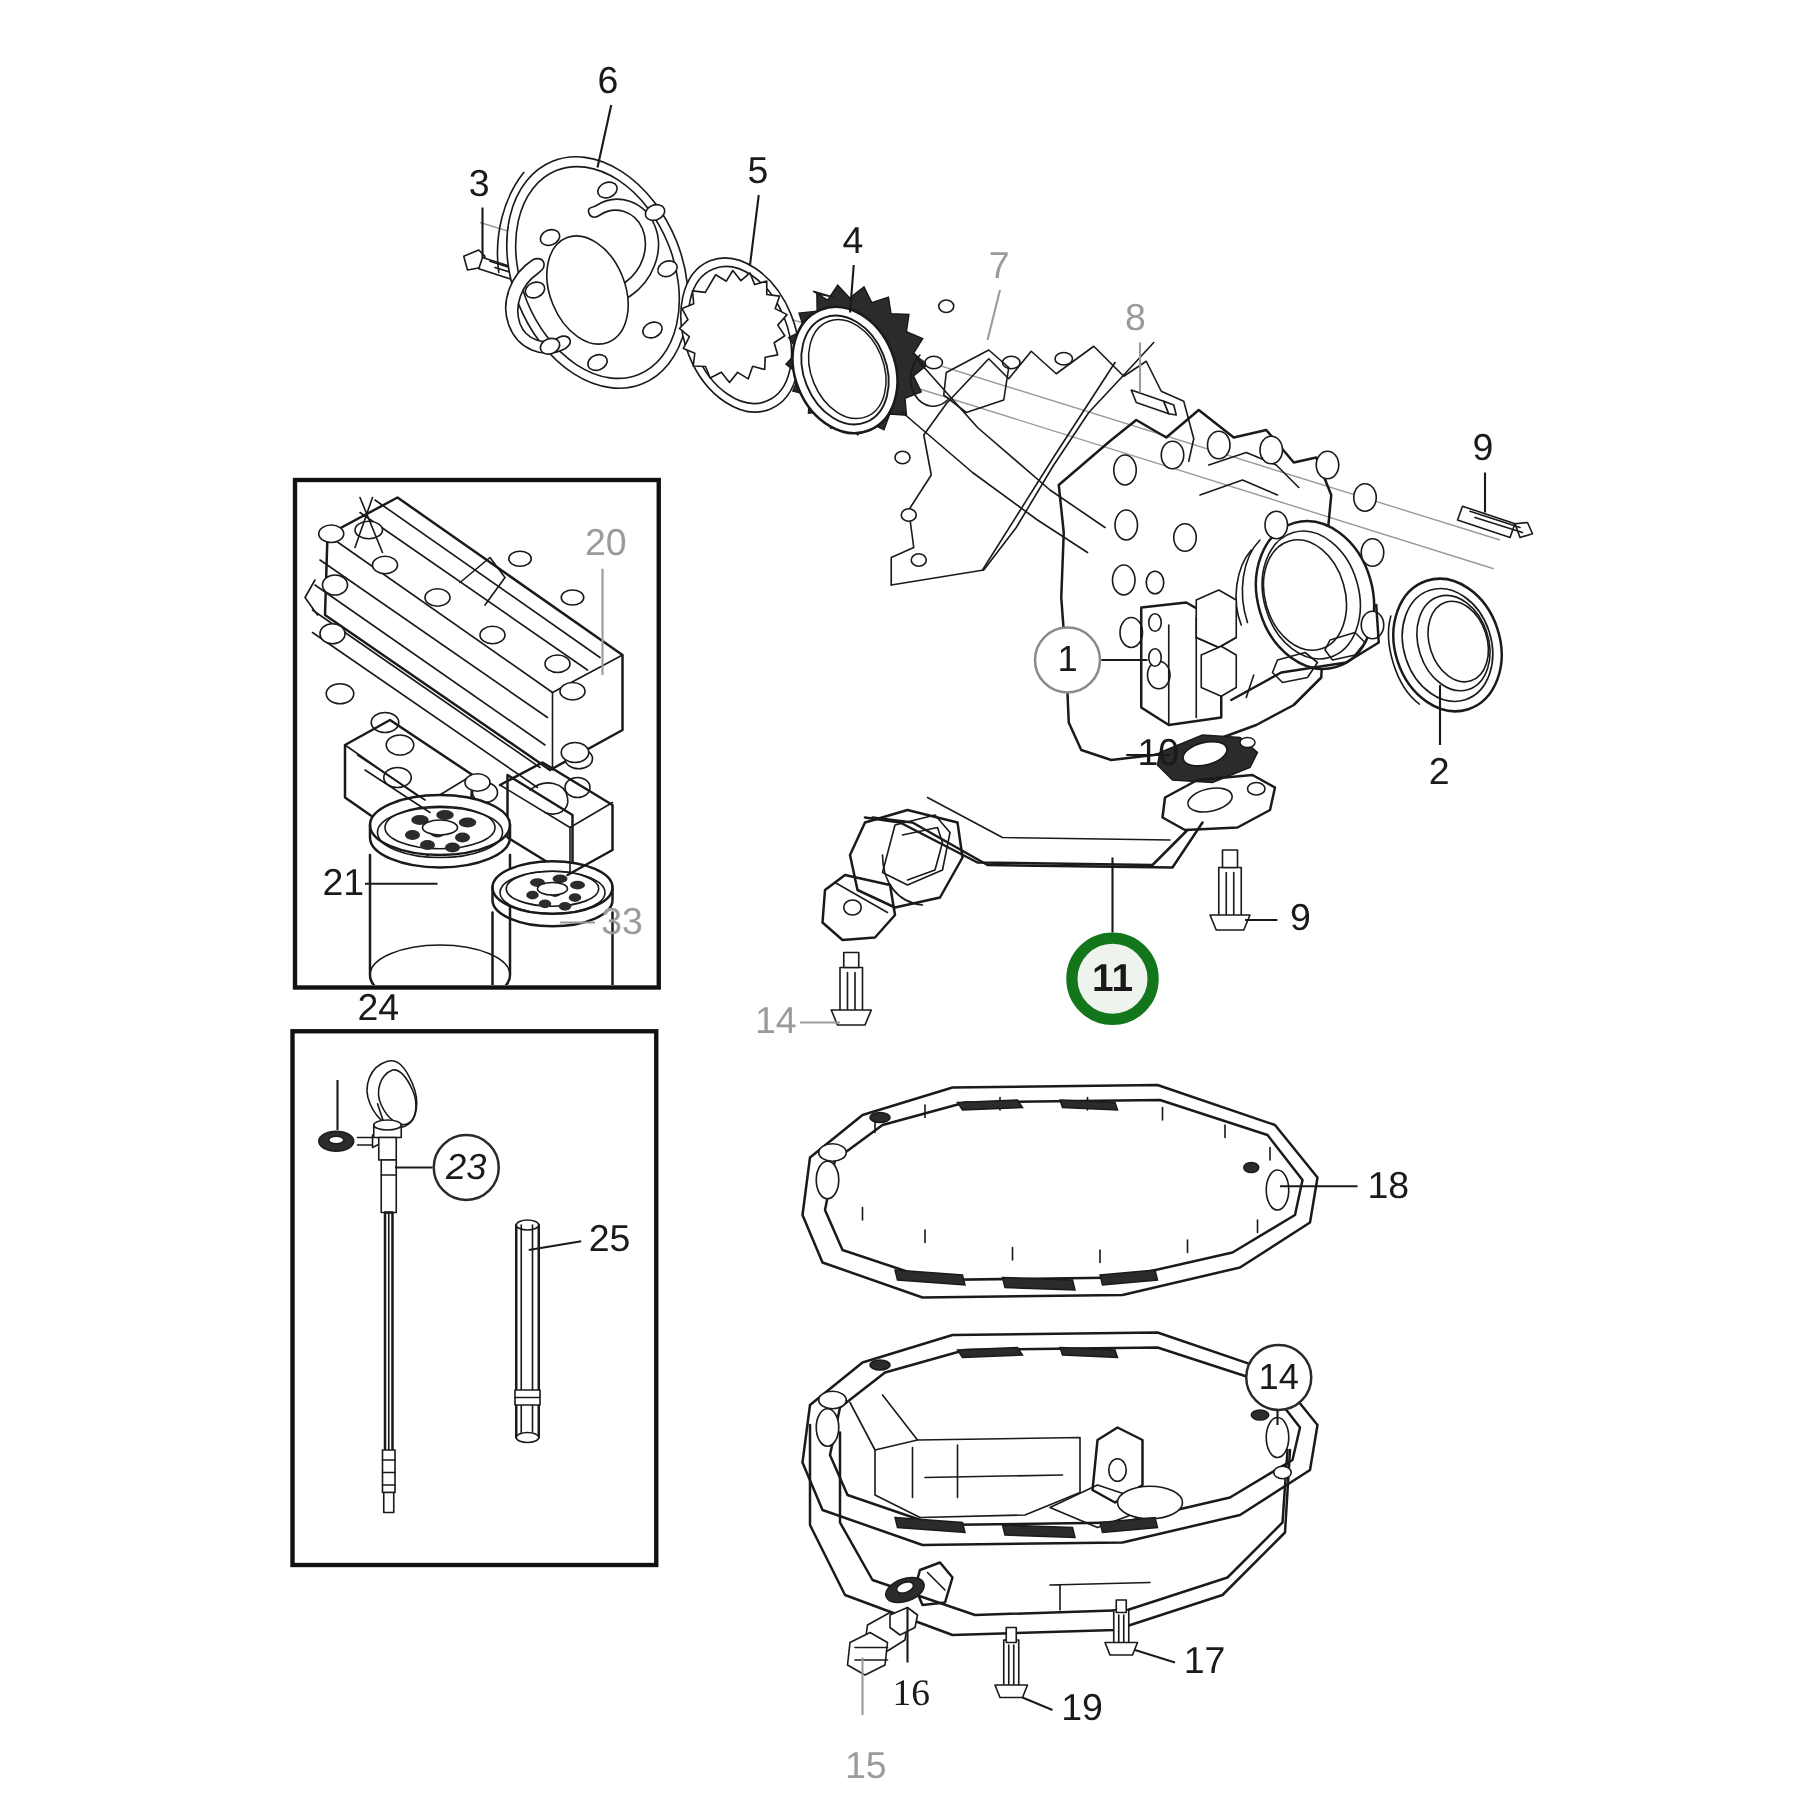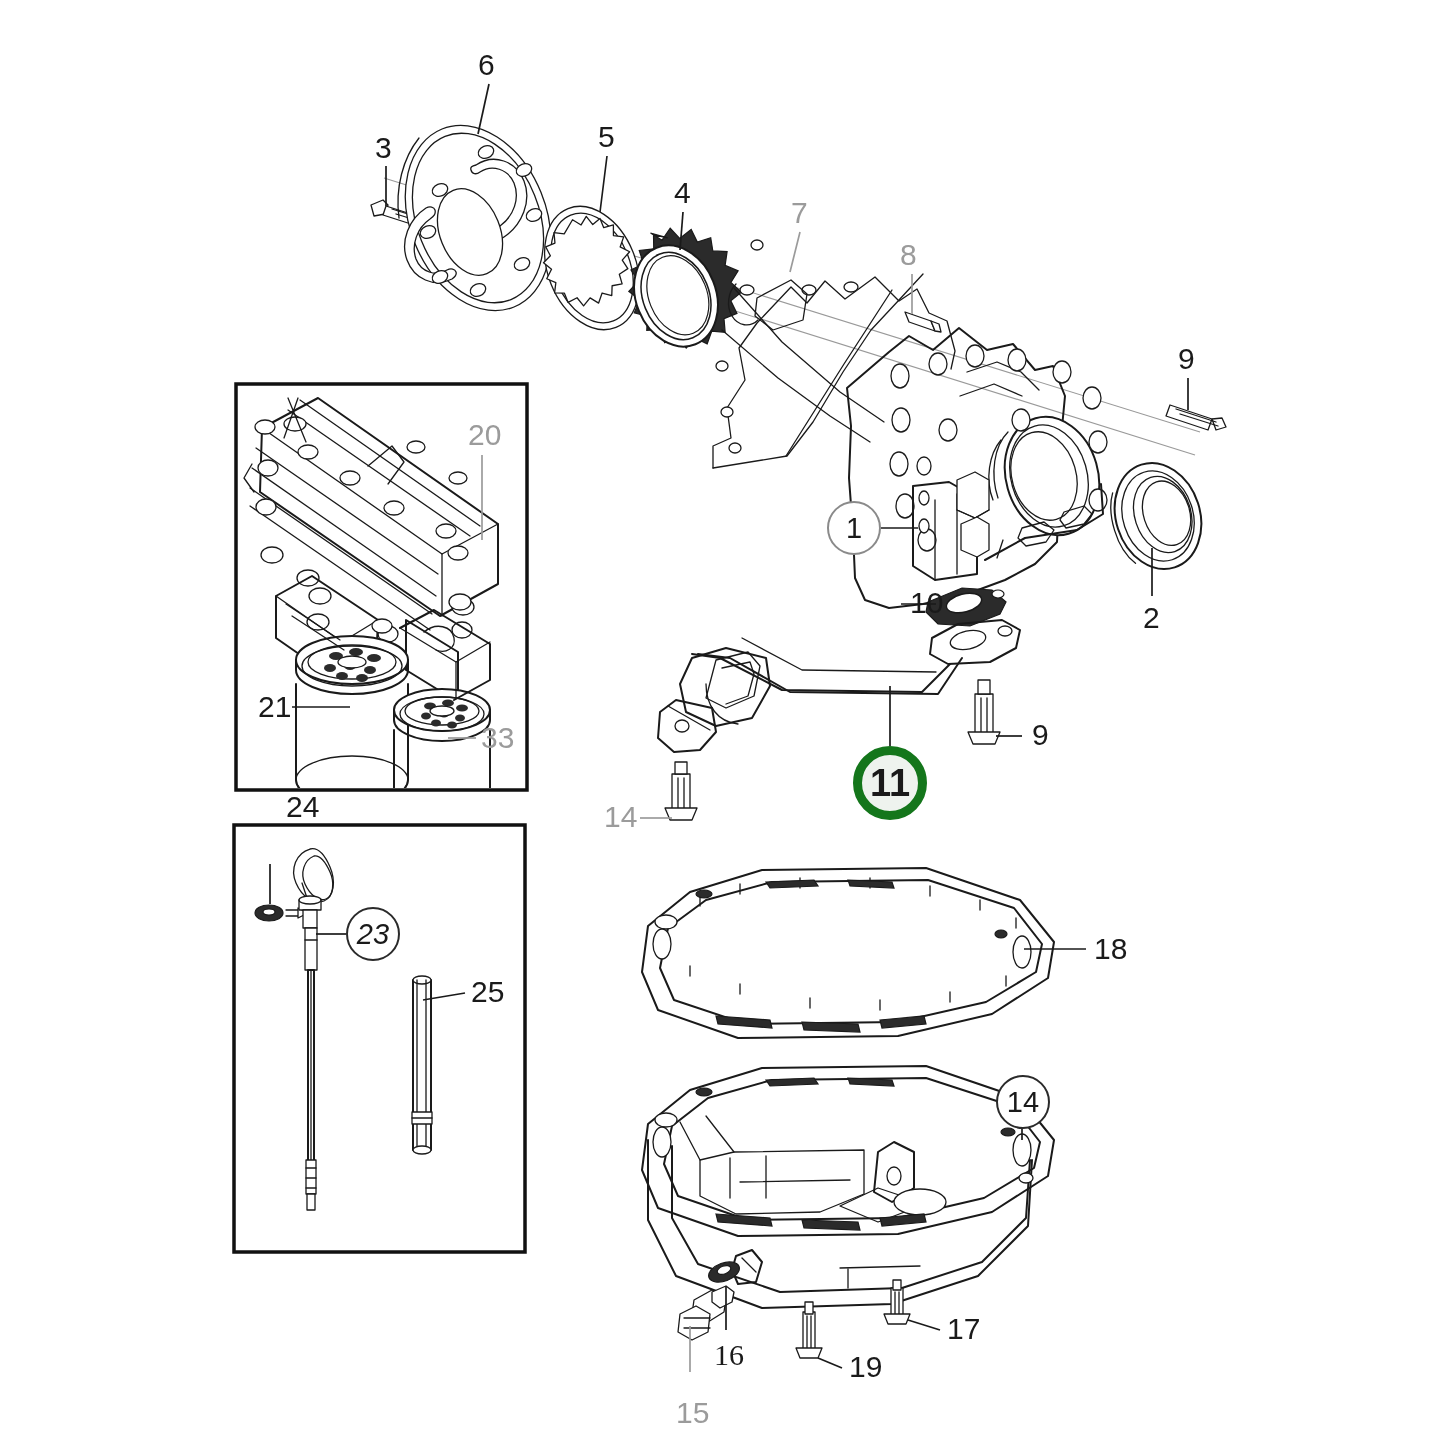--- a/index.html
+++ b/index.html
@@ -46,21 +46,21 @@
     font-size: 29px;
     color: #1a1a1a;
     box-sizing: border-box;
   }
   .callout.dark { border-color: #2a2a2a; }
   .callout.hl {
     width: 74px;
     height: 74px;
     border: 9px solid #14761b;
     background: #eef3ee;
-    font-size: 38px;
+    font-size: 31px;
     font-weight: bold;
     color: #1a1a1a;
   }
 </style>
 </head>
 <body>
 
 <div id="stage">
 
   <svg width="1445" height="1445" viewBox="0 0 1445 1445">

